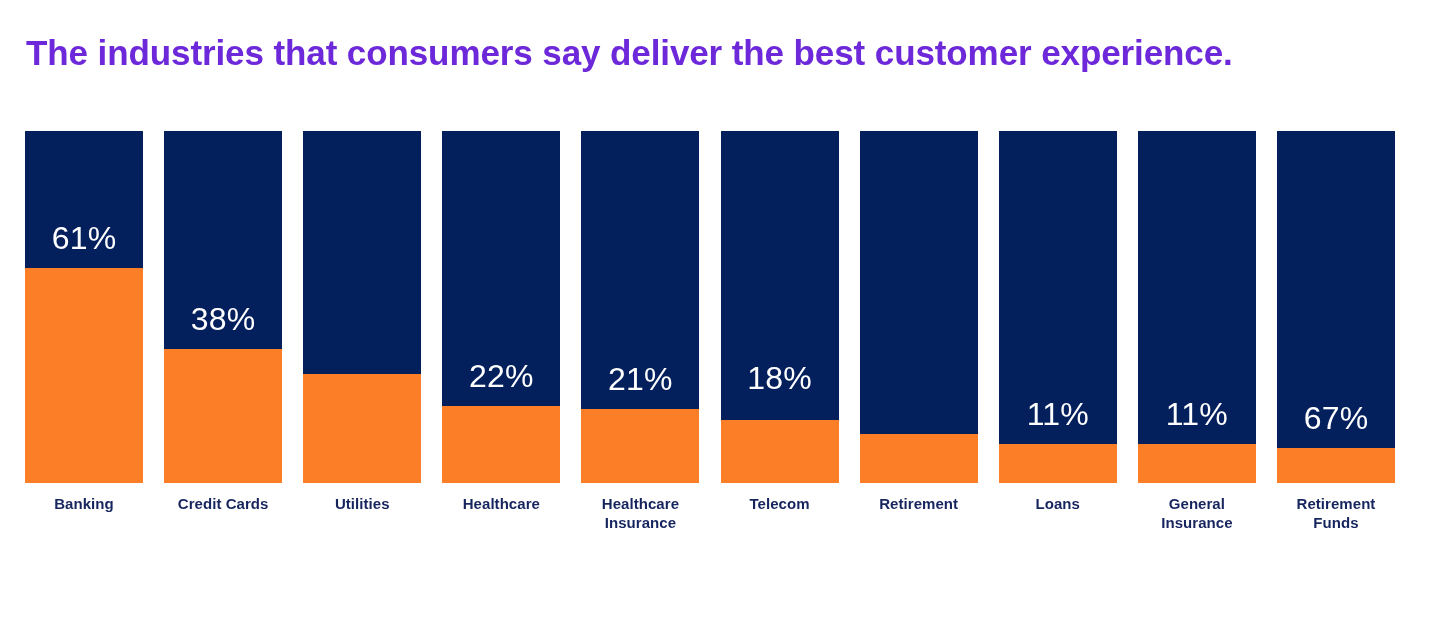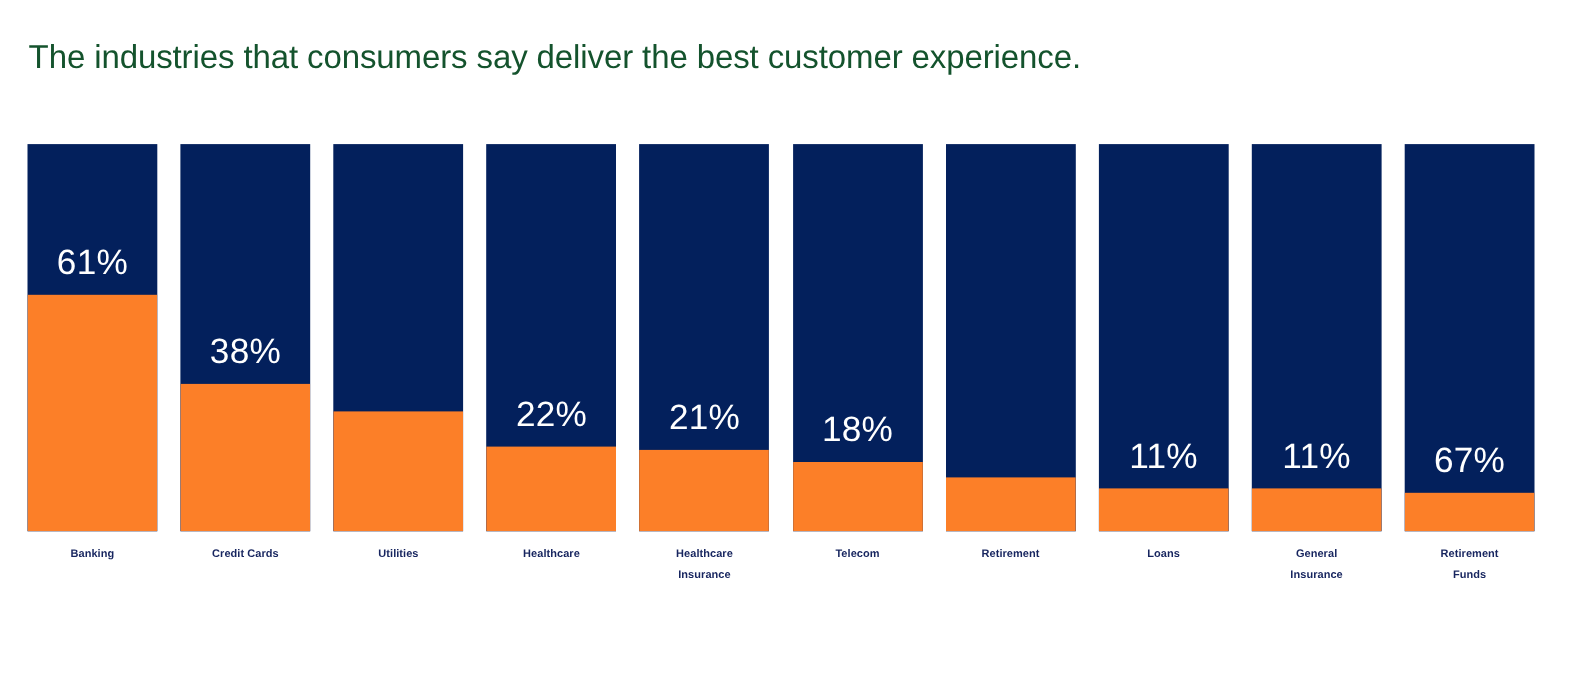--- a/index.html
+++ b/index.html
@@ -21,24 +21,24 @@
     height: 618px;
     background: #ffffff;
   }
 
   
   .chart-title {
     position: absolute;
     left: 26px;
     top: 32px;
     width: 1380px;
-    font-size: 30px;
+    font-size: 35px;
     line-height: 42px;
-    font-weight: 400;
-    color: #14532d;
+    font-weight: 700;
+    color: #6d28d9;
     letter-spacing: -0.1px;
     white-space: nowrap;
   }
 
   
   .plot-area {
     position: absolute;
     left: 25px;
     top: 131px;
     width: 1370px;
@@ -97,21 +97,21 @@
     flex-direction: row;
     align-items: flex-start;
     justify-content: space-between;
   }
 
   .axis-label {
     width: 118px;
     flex: 0 0 118px;
     text-align: center;
     color: #17255F;
-    font-size: 10px;
+    font-size: 15px;
     line-height: 19px;
     font-weight: 600;
     letter-spacing: 0.05px;
   }
 
   .axis-label .line {
     display: block;
   }
 </style>
 </head>
@@ -148,21 +148,21 @@
       <div class="bar-group">
         <div class="bar-track" style="background: rgb(3, 32, 92);">
           <div class="bar-fill" style="height: 74px; background: rgb(252, 127, 40);"></div>
         </div>
         <div class="bar-value" style="bottom: 88px;">21%</div>
       </div>
       <div class="bar-group">
         <div class="bar-track" style="background: rgb(3, 32, 92);">
           <div class="bar-fill" style="height: 63px; background: rgb(252, 127, 40);"></div>
         </div>
-        <div class="bar-value" style="bottom: 77px;">18%</div>
+        <div class="bar-value" style="bottom: 89px;">18%</div>
       </div>
       <div class="bar-group">
         <div class="bar-track" style="background: rgb(3, 32, 92);">
           <div class="bar-fill" style="height: 49px; background: rgb(252, 127, 40);"></div>
         </div>
       </div>
       <div class="bar-group">
         <div class="bar-track" style="background: rgb(3, 32, 92);">
           <div class="bar-fill" style="height: 39px; background: rgb(252, 127, 40);"></div>
         </div>

